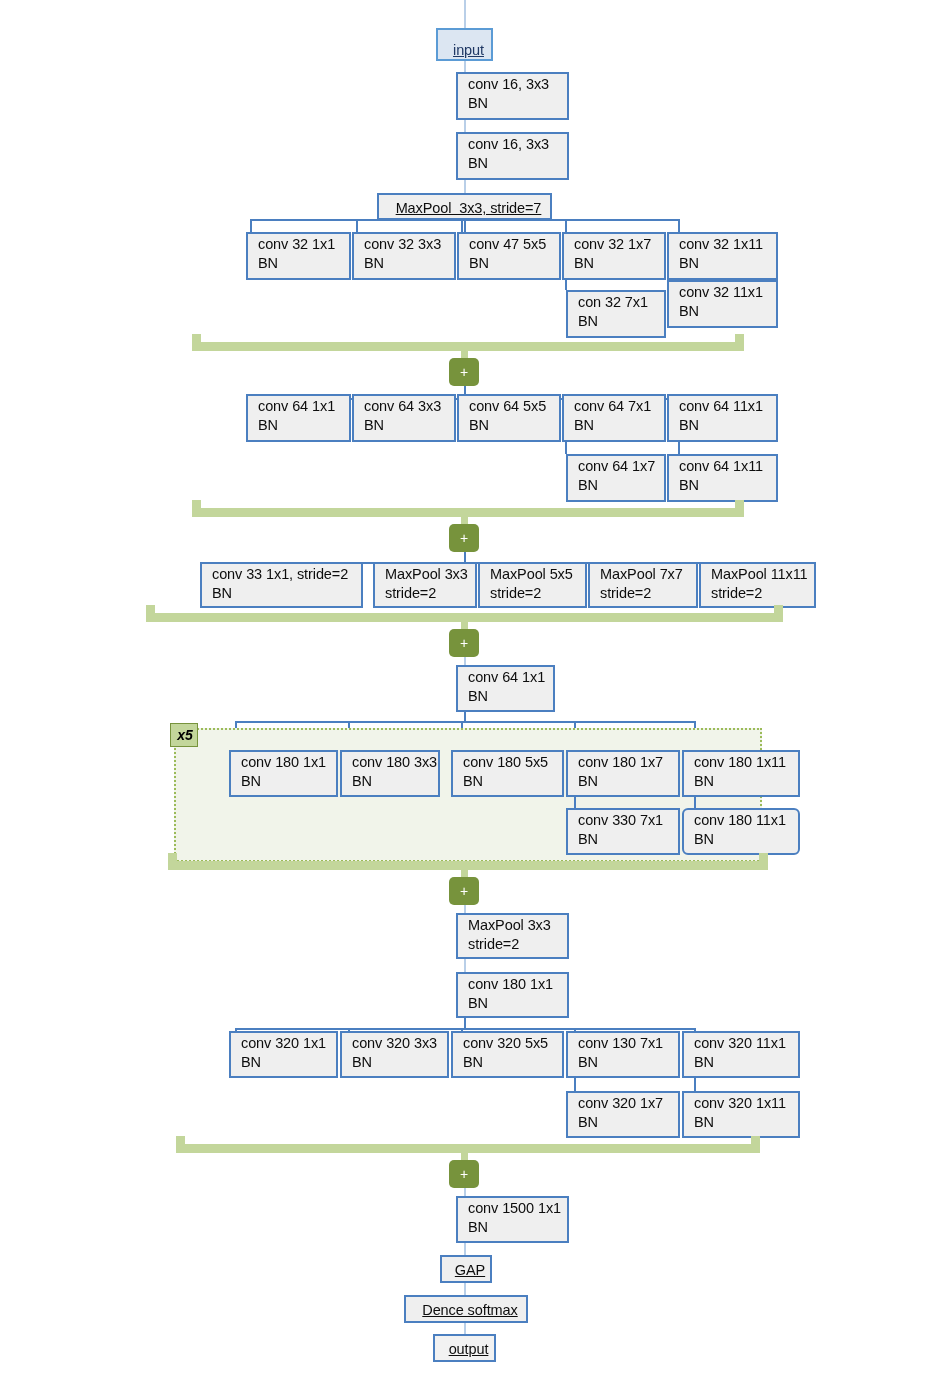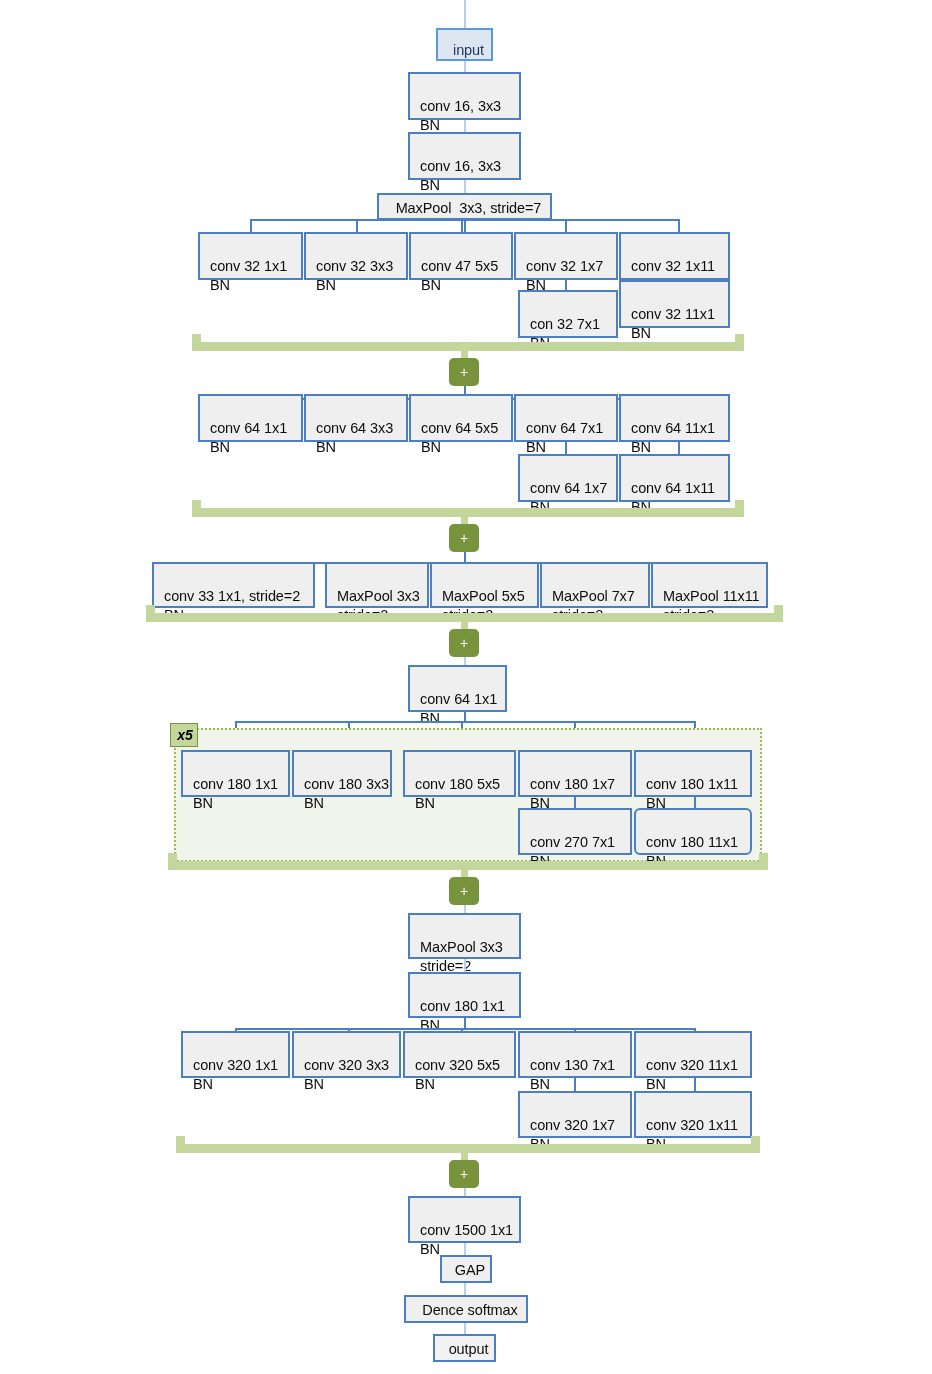--- a/index.html
+++ b/index.html
@@ -19,22 +19,22 @@
     box-sizing:border-box;
     border:2px solid #4b7fc0;
     background:#efefef;
     color:#0d0d0d;
     font-size:14.5px;
     line-height:19px;
     padding:6px 0 0 10px;
     white-space:pre;
     letter-spacing:-0.1px;
   }
-  .box.two{padding-top:23px;}
-  .box.center{padding-left:8px;text-align:center;}
+  .box.two{padding-top:1px;margin-left:48px;}
+  .box.center{padding-left:8px;text-align:center;text-decoration:underline;}
   .box.io{
     background:#dce6f2;
     color:#1f3864;
     border-color:#5b9bd5;
   }
   .box.plain{background:#f2f2f2;}
 
   
   .vline{position:absolute;width:2px;background:#b9cfe8;}
   .hbus{position:absolute;height:1.5px;background:#4b7fc0;}
@@ -215,21 +215,21 @@
   <div class="box two" style="left:403px;top:750px;width:113px;height:47px;">conv 180 5x5
 BN</div>
   <div class="box two" style="left:518px;top:750px;width:114px;height:47px;">conv 180 1x7
 BN</div>
   <div class="box two" style="left:634px;top:750px;width:118px;height:47px;">conv 180 1x11
 BN</div>
 
   <div class="vbus" style="left:574px;top:797px;height:11px;"></div>
   <div class="vbus" style="left:694px;top:797px;height:11px;"></div>
 
-  <div class="box two" style="left:518px;top:808px;width:114px;height:47px;">conv 270 7x1
+  <div class="box two" style="left:518px;top:808px;width:114px;height:47px;">conv 330 7x1
 BN</div>
   <div class="box two" style="left:634px;top:808px;width:118px;height:47px;border-radius:6px;">conv 180 11x1
 BN</div>
 
   <div class="merge-bar" style="left:168px;top:861px;width:600px;"></div>
   <div class="merge-cap" style="left:168px;top:853px;"></div>
   <div class="merge-cap" style="left:759px;top:853px;"></div>
   <div class="merge-stem" style="left:461px;top:870px;height:9px;"></div>
   <div class="plus" style="left:449px;top:877px;">+</div>
 

